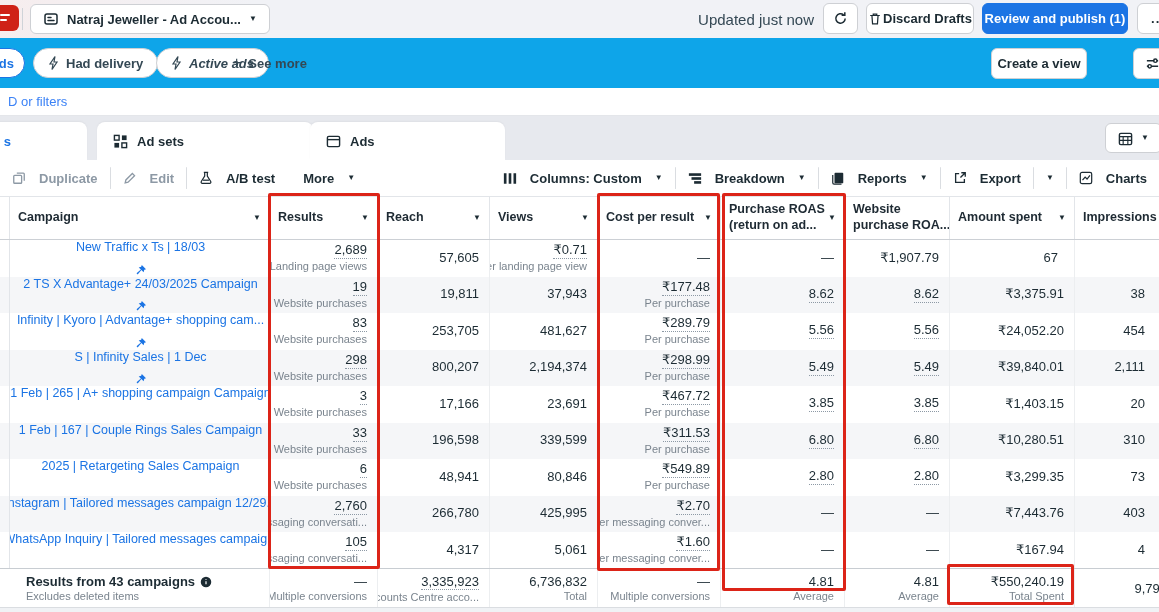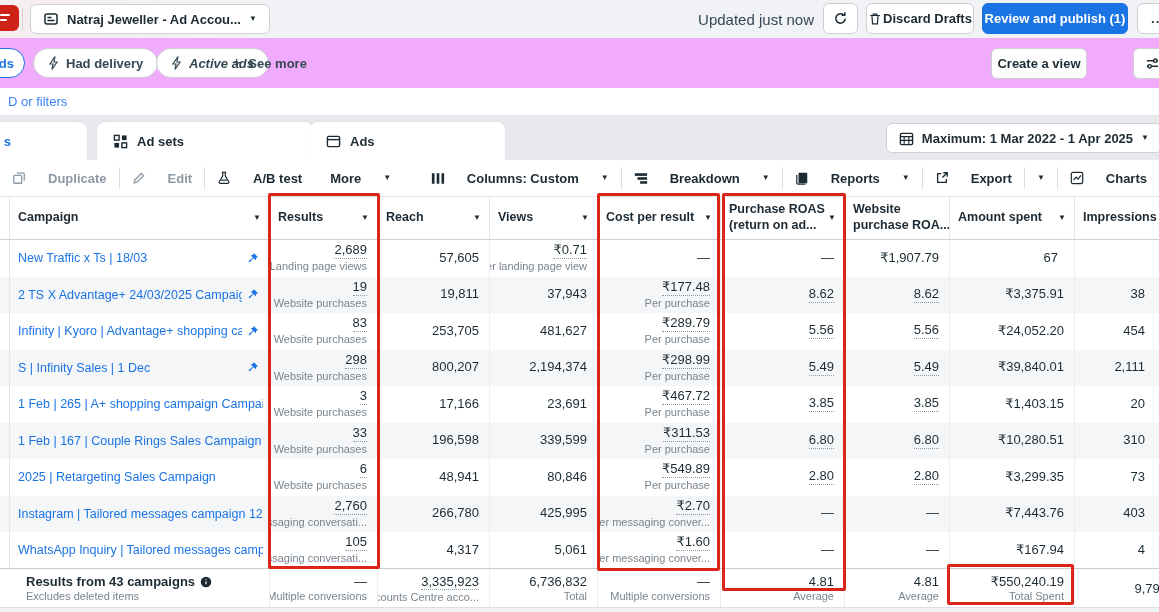--- a/index.html
+++ b/index.html
@@ -16,58 +16,58 @@
   .acct { position:absolute; left:30px; top:4px; height:30px; background:#fff; border:1px solid #ced0d4; border-radius:6px; display:flex; align-items:center; gap:8px; padding:0 12px; font-size:13px; font-weight:bold; }
   .caret { font-size:8px; color:#1c2b33; line-height:1; }
   .updated { position:absolute; right:345px; top:11px; font-size:15px; color:#344854; }
   .btn { display:flex; align-items:center; justify-content:center; gap:1px; background:#fff; border:1px solid #ced0d4; border-radius:6px; font-size:13px; font-weight:bold; color:#1c2b33; height:31px; }
   .refresh { position:absolute; right:301px; top:3px; width:35px; }
   .discard { position:absolute; right:185px; top:3px; width:108px; }
   .review { position:absolute; right:31px; top:3px; width:146px; background:#1b74e4; border-color:#1b74e4; color:#fff; }
   .moretop { position:absolute; right:-20px; top:3px; width:42px; letter-spacing:1px; font-weight:bold; }
 
   
-  .filterbar { position:absolute; left:0; top:38px; width:1159px; height:50px; background:#f0abfc; }
+  .filterbar { position:absolute; left:0; top:38px; width:1159px; height:50px; background:#0ea5e9; }
   .pill { position:absolute; top:10px; height:30px; background:#fff; border:1px solid #ced0d4; border-radius:15px; display:flex; align-items:center; gap:6px; padding:0 14px; font-size:13px; font-weight:bold; color:#344854; }
   .pillcut { left:-30px; width:55px; border-color:#1b74e4; color:#1b74e4; justify-content:flex-end; padding-right:10px; }
   .seemore { position:absolute; left:232px; top:10px; height:30px; display:flex; align-items:center; gap:7px; font-size:13px; font-weight:bold; color:#344854; border:none; background:none; }
   .createview { position:absolute; right:72px; top:10px; width:96px; }
   .viewsettings { position:absolute; right:-12px; top:10px; width:38px; }
 
   
   .searchbar { position:absolute; left:0; top:88px; width:1159px; height:28px; background:#fff; border-bottom:1px solid #e4e6ea; display:flex; align-items:center; }
   .searchtxt { font-size:13px; color:#3b82f6; padding-left:8px; }
 
   
   .tabsrow { position:absolute; left:0; top:116px; width:1159px; height:44px; background:#e7e9ee; }
   .tab { position:absolute; top:6px; height:38px; background:#fff; border-radius:8px 8px 0 0; display:flex; align-items:center; gap:9px; padding:0 16px; font-size:13px; font-weight:bold; color:#1c2b33; box-shadow:0 -1px 2px rgba(0,0,0,.04);}
   .tab-campaigns { left:-118px; width:205px; color:#1b74e4; justify-content:flex-end; padding-right:76px; }
   .tab-adsets { left:97px; width:216px; }
   .tab-ads { left:310px; width:195px; }
   .datechip { position:absolute; right:-3px; top:7px; height:30px; background:#fff; border:1px solid #ced0d4; border-radius:6px; display:flex; align-items:center; gap:8px; padding:0 12px; font-size:13px; font-weight:bold; color:#1c2b33; }
 
   
   .toolbar { position:absolute; left:0; top:160px; width:1159px; height:37px; background:#fff; border-bottom:1px solid #e2e5e9; display:flex; align-items:center; }
-  .tbtn { display:flex; align-items:center; gap:22px; font-size:13px; font-weight:bold; color:#1c2b33; padding:0 12px; height:24px; white-space:nowrap; }
+  .tbtn { display:flex; align-items:center; gap:13px; font-size:13px; font-weight:bold; color:#1c2b33; padding:0 12px; height:24px; white-space:nowrap; }
   .tbtn.dis { color:#8d99a5; }
   .tsep { width:1px; height:22px; background:#dadde1; border-radius:1px; }
   .tspacer { flex:1; }
   .icon { display:inline-flex; align-items:center; justify-content:center; }
 
   
   .grid { display:grid; grid-template-columns:10px 260px 108px 112px 108px 123px 124px 105px 125px 87px; }
   .thead { position:absolute; left:0; top:197px; width:1162px; height:43px; background:#fff; border-bottom:1px solid #ccd0d5; }
   .hcell { position:relative; display:flex; align-items:center; justify-content:space-between; border-right:1px solid #e2e5e9; padding:0 8px; font-size:12.5px; font-weight:bold; color:#1e2a33; overflow:hidden; }
   .hcell .hlab div { line-height:1.25; white-space:nowrap; }
   .sliver { border-right:1px solid #e2e5e9; }
   .tbody { position:absolute; left:0; top:240px; width:1162px; background:#fff; }
   .trow { height:36.5px; background:#fff; }
   .trow:nth-child(even) { background:#f5f6f8; }
   .cell { border-right:1px solid #eceef0; display:flex; flex-direction:column; justify-content:center; align-items:flex-end; padding:0 10px; overflow:hidden; }
-  .cell.camp { flex-direction:row; align-items:center; justify-content:flex-start; padding:0 6px 0 8px; }
+  .cell.camp { flex-direction:column; align-items:center; justify-content:flex-start; padding:0 6px 0 8px; }
   .cell .v { font-size:13px; color:#1c2b33; line-height:1.15; white-space:nowrap; }
   .cell .v.dot { border-bottom:1px dotted #8d99a5; }
   .cell .s { font-size:11px; color:#7a848e; line-height:1.2; white-space:nowrap; margin-top:1px; }
   .cell.impr { padding-right:16px; }
   .camplink { font-size:12.5px; color:#1b74e4; white-space:nowrap; overflow:hidden; flex:1; }
   .pin { flex:0 0 auto; margin-left:4px; margin-right:4px; }
   .tfoot { position:absolute; left:0; top:568px; width:1162px; height:40px; background:#fff; border-top:1px solid #c8cdd2; border-bottom:1px solid #dadde1; }
   .fcell { border-right:1px solid #eceef0; display:flex; flex-direction:column; justify-content:center; align-items:flex-end; padding:0 10px; overflow:hidden; }
   .fcell .v { font-size:13px; color:#1c2b33; white-space:nowrap; }
   .fcell .v.dot { border-bottom:1px dotted #8d99a5; }
@@ -199,21 +199,20 @@
       </span>
       <span>Ads</span>
     </div>
     <div class="datechip">
       <span class="icon">
         <svg width="15" height="15" viewBox="0 0 16 16">
             <rect x="1.5" y="2.5" width="13" height="12" rx="1.5" fill="none" stroke="#1c2b33" stroke-width="1.5"></rect>
             <path d="M1.5 6h13M5.5 6v8.5M10.5 6v8.5M1.5 10h13" stroke="#1c2b33" stroke-width="1.2"></path>
           </svg>
       </span>
-      <span>Maximum: 1 Mar 2022 - 1 Apr 2025</span>
       <span class="caret">▼</span>
     </div>
   </div>
 
   <div class="toolbar">
     <div class="tbtn dis">
       <span class="icon">
         <svg width="14" height="14" viewBox="0 0 16 16">
             <rect x="2" y="5" width="9" height="9" rx="1" fill="none" stroke="#8d99a5" stroke-width="1.5"></rect>
             <path d="M5.5 2.5H13a1 1 0 0 1 1 1V11" fill="none" stroke="#8d99a5" stroke-width="1.5"></path>

